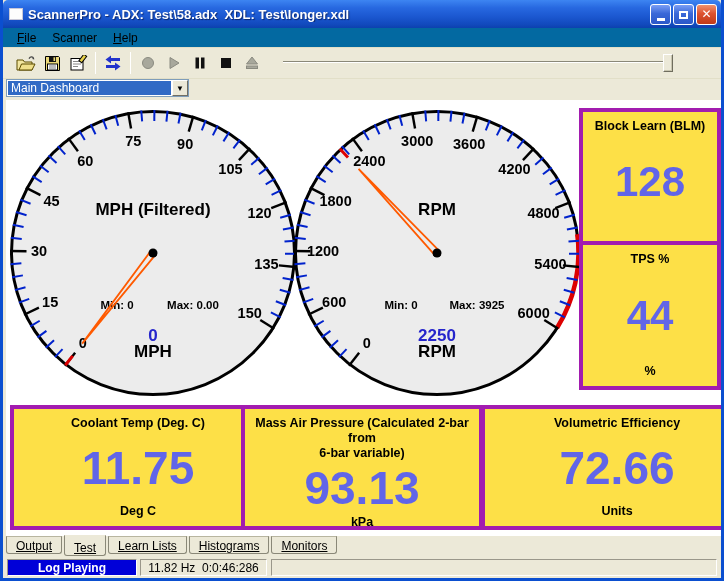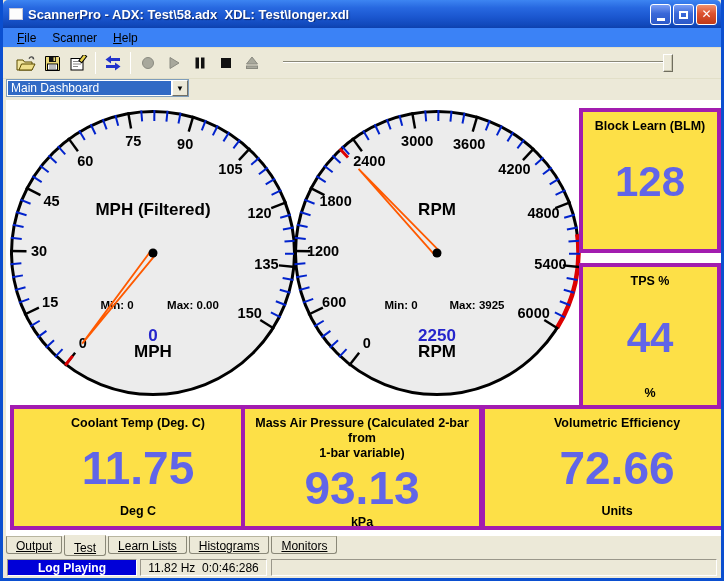--- a/index.html
+++ b/index.html
@@ -15,21 +15,21 @@
     text-shadow:1px 1px 1px rgba(0,0,30,.55);flex:1;overflow:hidden;}
   .win-btn{width:21px;height:21px;margin-left:2px;border:1px solid #fff;border-radius:3px;
     display:flex;align-items:center;justify-content:center;padding:0;cursor:default;
     background:linear-gradient(180deg,#7a9ef5 0%,#3a68d8 45%,#2b58c8 100%);}
   .win-btn.close{background:linear-gradient(180deg,#f0926e 0%,#dd5230 45%,#c03a18 100%);}
   .glyph-min{width:8px;height:3px;background:#fff;margin-top:10px;}
   .glyph-max{width:9px;height:8px;border:2px solid #fff;margin-top:1px;}
   .glyph-close{color:#fff;font-weight:bold;font-size:12px;line-height:1;}
   
   .menubar{height:20px;display:flex;align-items:center;padding-left:6px;font-size:12px;
-    background:#3b82f6;border-bottom:1px solid #e2dfc8;}
+    background:#0369a1;border-bottom:1px solid #e2dfc8;}
   .menu-item{padding:2px 8px;color:#000;}
   .toolbar{height:31px;display:flex;align-items:center;padding-left:10px;background:#ece9d8;
     border-bottom:1px solid #e2dfc8;}
   .tb-btn{width:26px;height:24px;display:flex;align-items:center;justify-content:center;
     background:transparent;border:1px solid transparent;padding:0;}
   .tb-sep{width:1px;height:22px;background:#b8b5a0;border-right:1px solid #fff;margin:0 4px;}
   .slider{position:relative;width:390px;height:20px;margin-left:18px;flex:none;}
   .slider-track{position:absolute;left:0;right:0;top:8px;height:2px;background:#8a8878;
     border-bottom:1px solid #fff;}
   .slider-handle{position:absolute;right:0;top:1px;width:10px;height:18px;background:#ece9d8;
@@ -339,38 +339,38 @@
         <text x="145" y="249" text-anchor="middle" font-size="17" font-weight="bold" fill="#000">RPM</text>
       </svg>
     <div id="panels">
         <div class="panel big" style="left: 573px; top: 8px; width: 142px; height: 145px;">
           <div class="panel-title">
             <div>Block Learn (BLM)</div>
           </div>
           <div class="panel-value">128</div>
           <div class="panel-unit"></div>
         </div>
-        <div class="panel big" style="left: 573px; top: 163px; width: 142px; height: 149px;">
+        <div class="panel big" style="left: 573px; top: 141px; width: 142px; height: 149px;">
           <div class="panel-title">
             <div>TPS %</div>
           </div>
           <div class="panel-value">44</div>
           <div class="panel-unit">%</div>
         </div>
         <div class="panel small" style="left: 4px; top: 305px; width: 256px; height: 125px;">
           <div class="panel-title">
             <div>Coolant Temp (Deg. C)</div>
           </div>
           <div class="panel-value">11.75</div>
           <div class="panel-unit">Deg C</div>
         </div>
         <div class="panel small" style="left: 235px; top: 305px; width: 242px; height: 125px;">
           <div class="panel-title">
             <div>Mass Air Pressure (Calculated 2-bar from</div>
-            <div>1-bar variable)</div>
+            <div>6-bar variable)</div>
           </div>
           <div class="panel-value">93.13</div>
           <div class="panel-unit">kPa</div>
         </div>
         <div class="panel small" style="left: 475px; top: 305px; width: 272px; height: 125px;">
           <div class="panel-title">
             <div>Volumetric Efficiency</div>
           </div>
           <div class="panel-value">72.66</div>
           <div class="panel-unit">Units</div>

